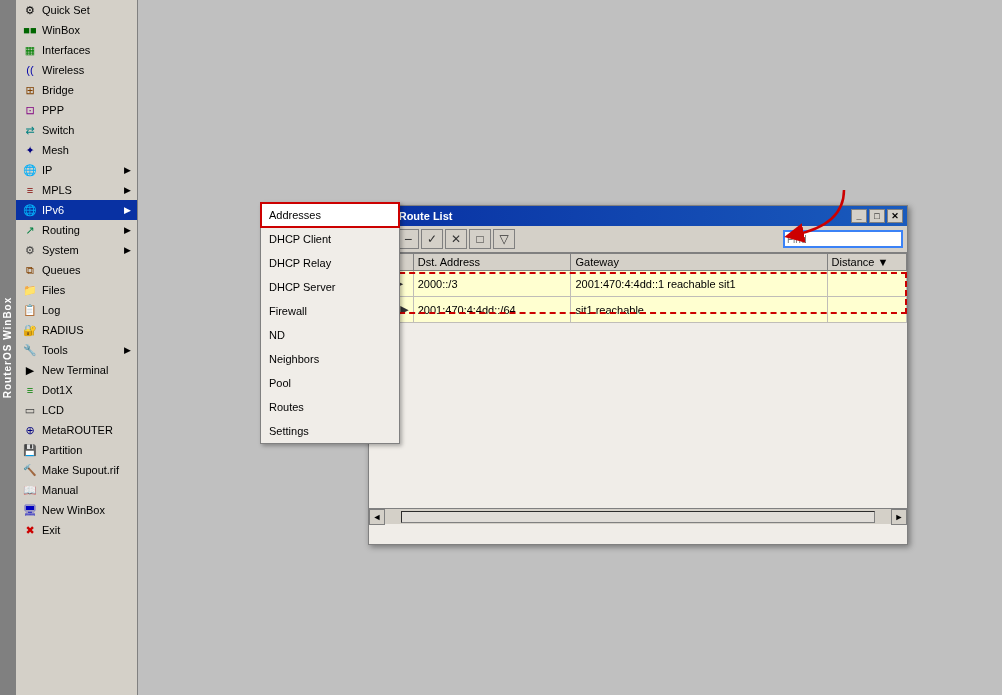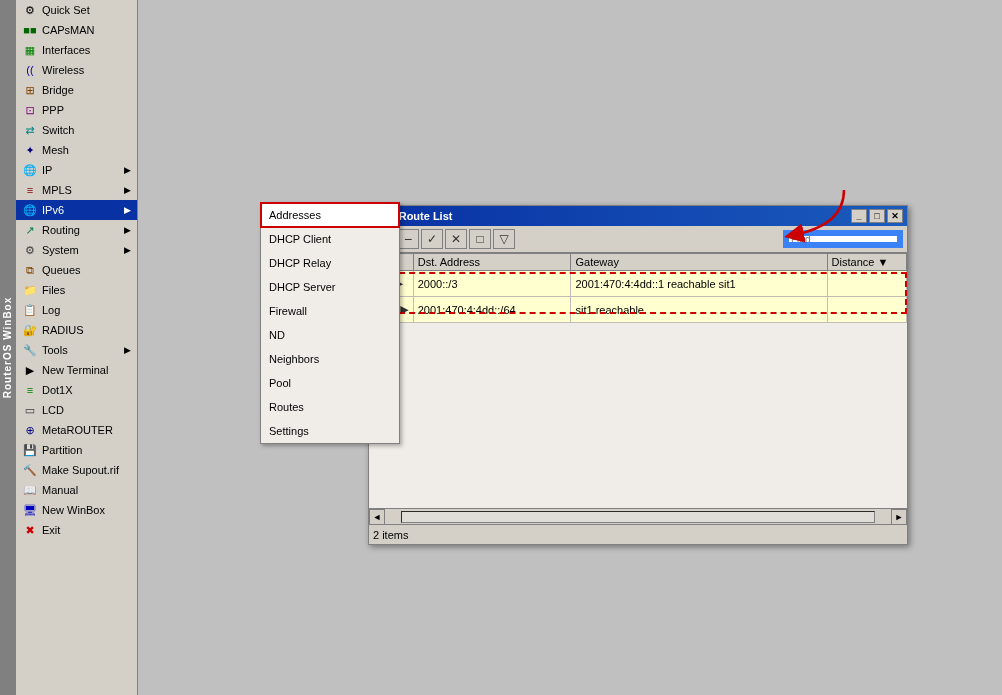--- a/index.html
+++ b/index.html
@@ -176,21 +176,21 @@
       justify-content: center;
       cursor: pointer;
       font-size: 12px;
       color: #333;
     }
 
     .find-box {
       margin-left: auto;
       width: 120px;
       height: 18px;
-      border: 6px solid #3b82f6;
+      border: 2px solid #3b82f6;
       background: white;
       padding: 0 2px;
       font-size: 10px;
       color: #888;
     }
 
     
     .route-table {
       width: 100%;
       border-collapse: collapse;
@@ -309,21 +309,21 @@
 
 <div id="sidebar">
 
   <div class="sidebar-item">
     <span class="sidebar-icon">⚙</span>
     <span class="sidebar-label">Quick Set</span>
   </div>
 
   <div class="sidebar-item">
     <span class="sidebar-icon" style="color:#006600;">■■</span>
-    <span class="sidebar-label">CAPsMAN</span>
+    <span class="sidebar-label">WinBox</span>
   </div>
 
   <div class="sidebar-item">
     <span class="sidebar-icon" style="color:#008000;">▦</span>
     <span class="sidebar-label">Interfaces</span>
   </div>
 
   <div class="sidebar-item">
     <span class="sidebar-icon" style="color:#0000aa;">((</span>
     <span class="sidebar-label">Wireless</span>
@@ -536,23 +536,20 @@
 
       <div style="position:absolute; top:19px; left:0; right:0; height:42px; border: 2px dashed #cc0000; pointer-events:none; z-index:10;"></div>
     </div>
 
     <div class="window-scrollbar-bottom">
       <div class="scrollbar-btn">◄</div>
       <div class="scrollbar-track"></div>
       <div class="scrollbar-btn">►</div>
     </div>
 
-    <div class="window-statusbar">
-      <span>2 items</span>
-    </div>
   </div>
 
 
   <div id="arrow-overlay">
     <svg width="80" height="60" viewBox="0 0 80 60">
       <defs>
         <marker id="arrowhead" markerWidth="8" markerHeight="8" refX="4" refY="4" orient="auto">
           <path d="M0,0 L8,4 L0,8 Z" fill="#cc0000"></path>
         </marker>
       </defs>

